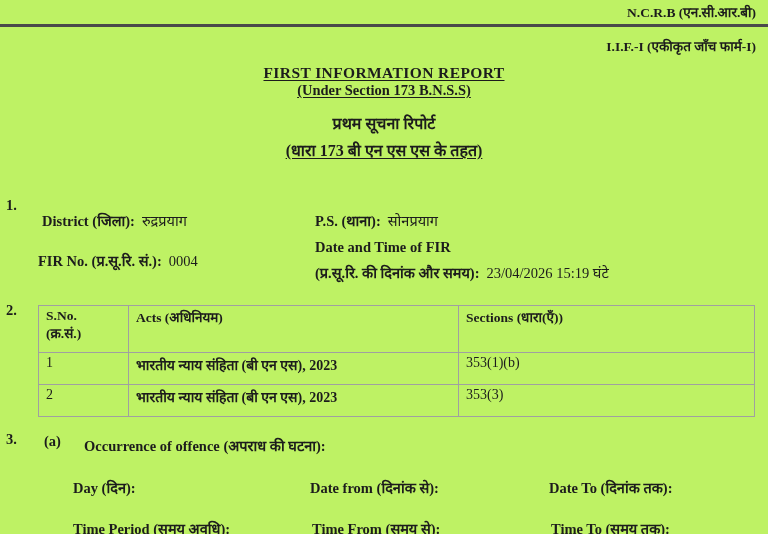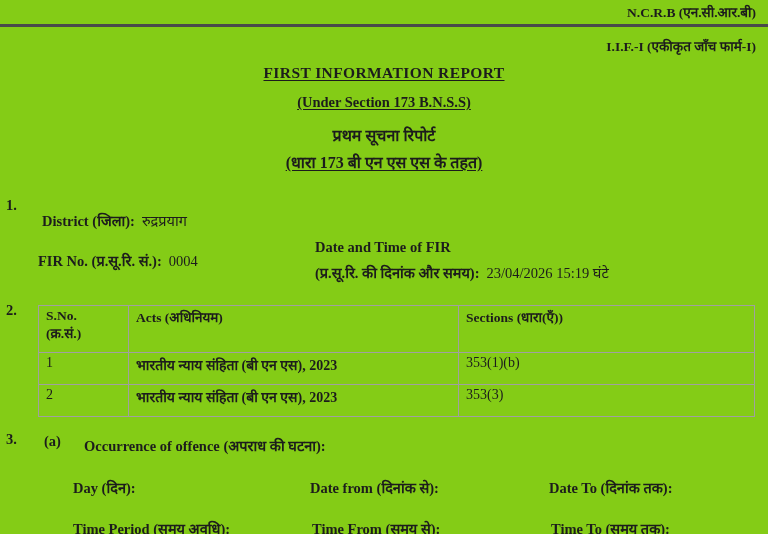--- a/index.html
+++ b/index.html
@@ -1,35 +1,35 @@
 <!DOCTYPE html>
 <html><head>
 <meta charset="utf-8">
 <style>
   html,body{margin:0;padding:0;background:#ffffff;}
   .page{
     position:relative;
     width:768px;height:534px;
     overflow:hidden;
-    background:#84cc16;
+    background:#bef264;
     color:#1c1c1c;
     font-family:"Liberation Serif", serif;
   }
   .abs{position:absolute;}
   .u{text-decoration:underline;text-underline-offset:2px;}
 
   
   .ncrb{top:3px;right:12px;font-size:13.5px;font-weight:bold;}
   .rule{top:24px;left:0;width:768px;height:3px;background:#4a4a4a;}
   .iif{top:37px;right:12px;font-size:13.5px;font-weight:bold;}
 
   
   .titleblock{top:64px;left:0;width:768px;text-align:center;}
   .t1{font-size:15.5px;font-weight:bold;letter-spacing:0.4px;}
-  .t2{font-size:14.5px;font-weight:bold;margin-top:12px;}
+  .t2{font-size:14.5px;font-weight:bold;margin-top:0;}
   .t3{font-size:16px;font-weight:bold;margin-top:13px;}
   .t4{font-size:16px;font-weight:bold;margin-top:5px;}
 
   .label{font-weight:bold;font-size:14.5px;}
   .value{font-weight:normal;font-size:14.5px;padding-left:7px;}
   .secnum{font-weight:bold;font-size:14.5px;}
 
   
   table.acts{
     border-collapse:collapse;
@@ -65,20 +65,23 @@
     <div class="t1 u">FIRST INFORMATION REPORT</div>
     <div class="t2 u">(Under Section 173 B.N.S.S)</div>
     <div class="t3">प्रथम सूचना रिपोर्ट</div>
     <div class="t4 u">(धारा 173 बी एन एस एस के तहत)</div>
   </div>
 
   <div class="abs secnum" style="left:6px;top:197px;">1.</div>
 
   <div class="abs" style="left:42px;top:210px;">
     <span class="label">District (जिला):</span><span class="value">रुद्रप्रयाग</span>
+  </div>
+  <div class="abs" style="left:315px;top:210px;">
+    <span class="label">P.S. (थाना):</span><span class="value">सोनप्रयाग</span>
   </div>
 
   <div class="abs" style="left:38px;top:250px;">
     <span class="label">FIR No. (प्र.सू.रि. सं.):</span><span class="value">0004</span>
   </div>
   <div class="abs label" style="left:315px;top:239px;">Date and Time of FIR</div>
   <div class="abs" style="left:315px;top:262px;">
     <span class="label">(प्र.सू.रि. की दिनांक और समय):</span><span class="value">23/04/2026 15:19 घंटे</span>
   </div>
 

